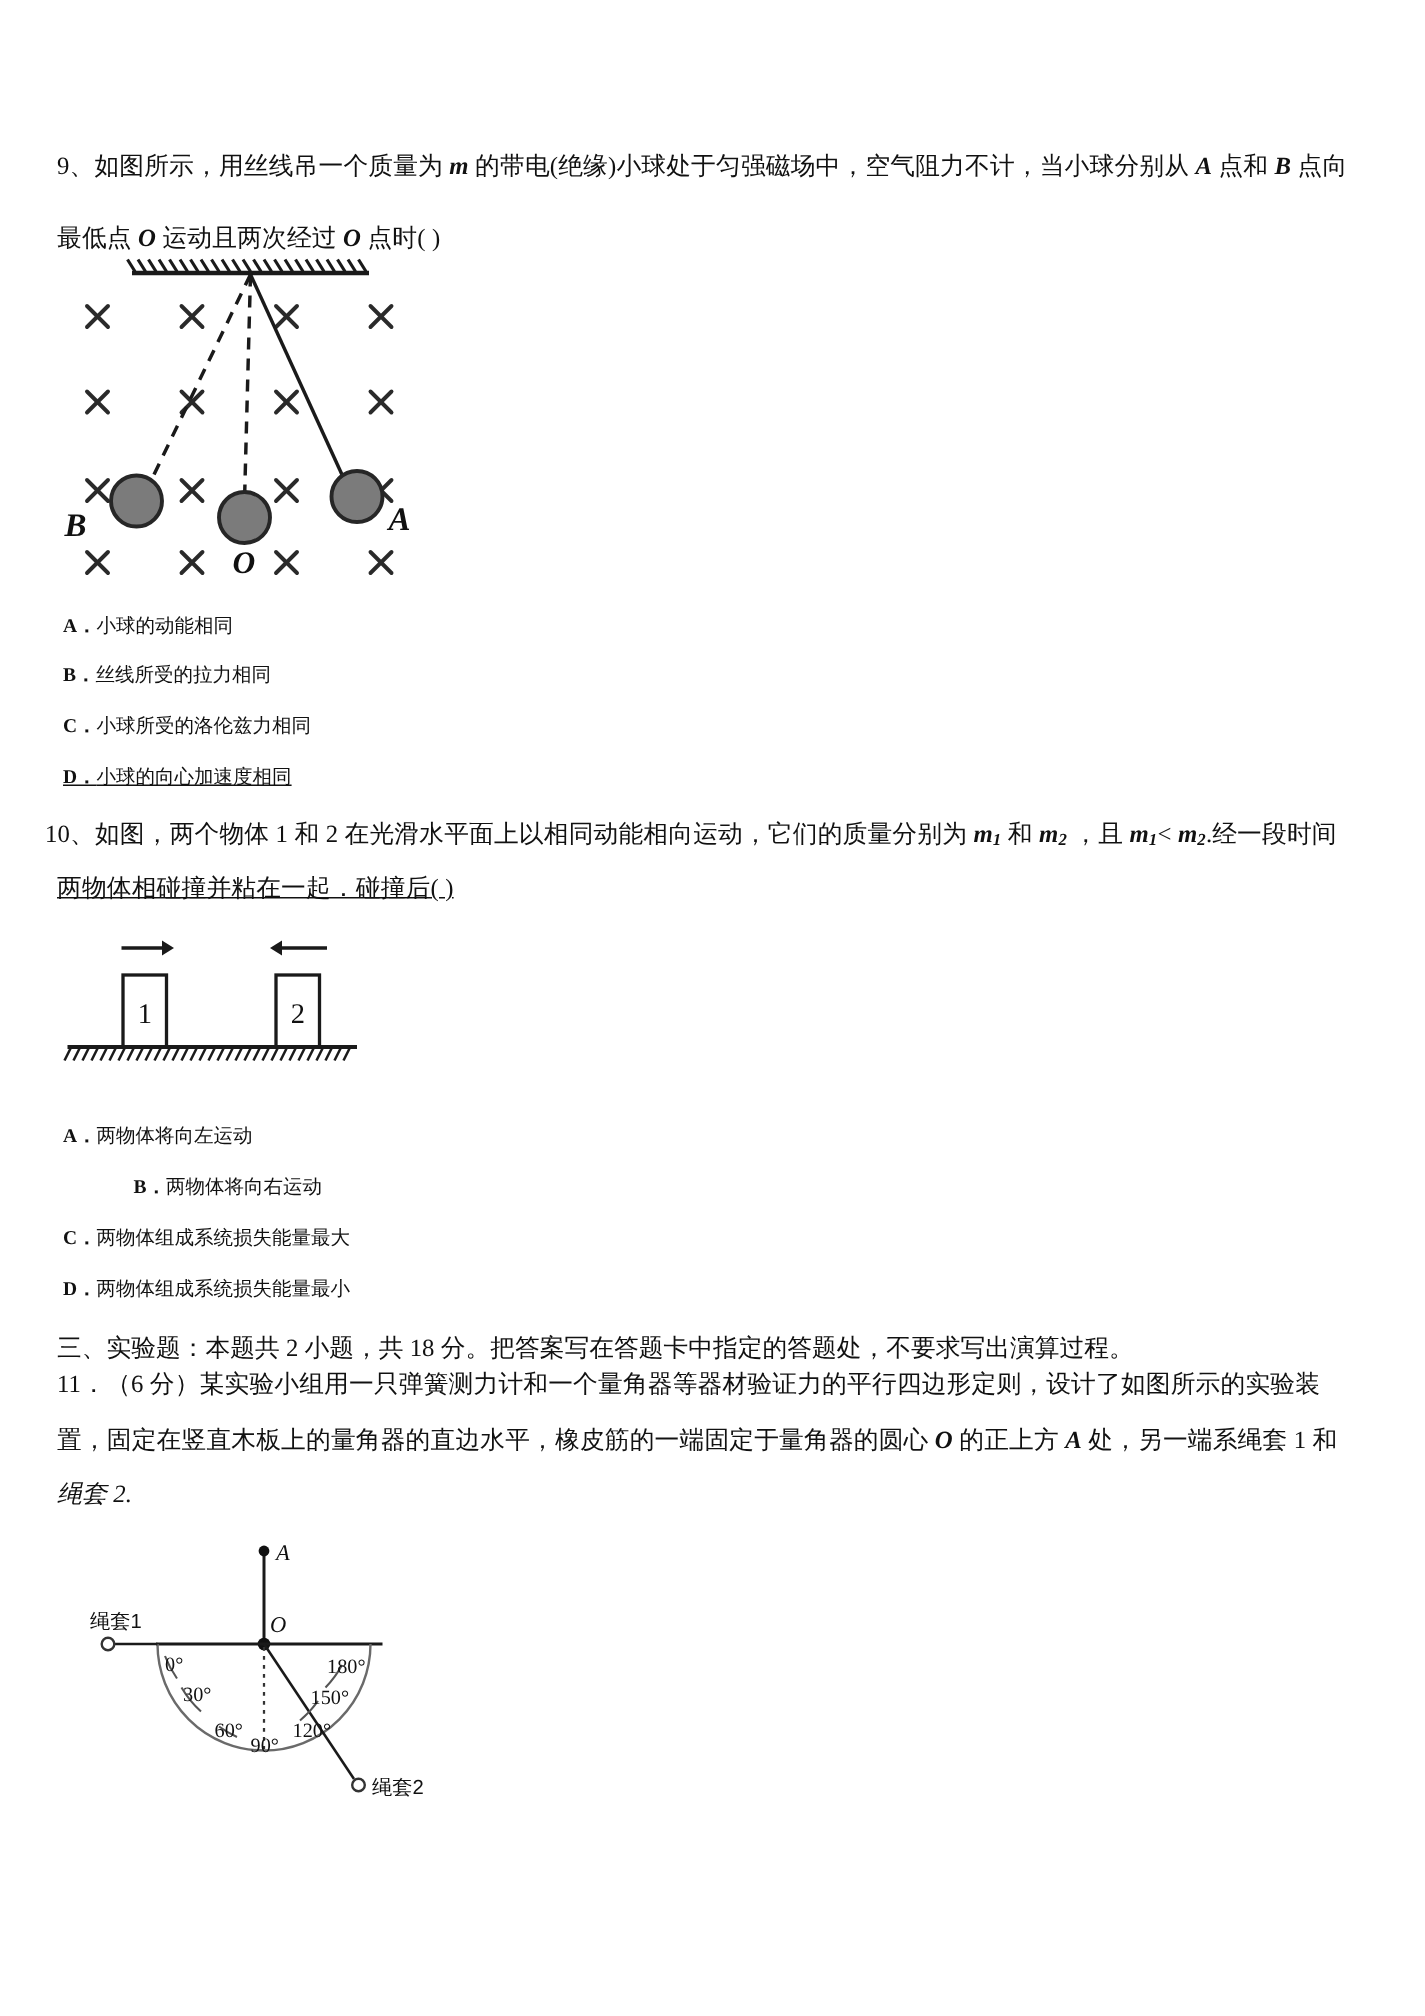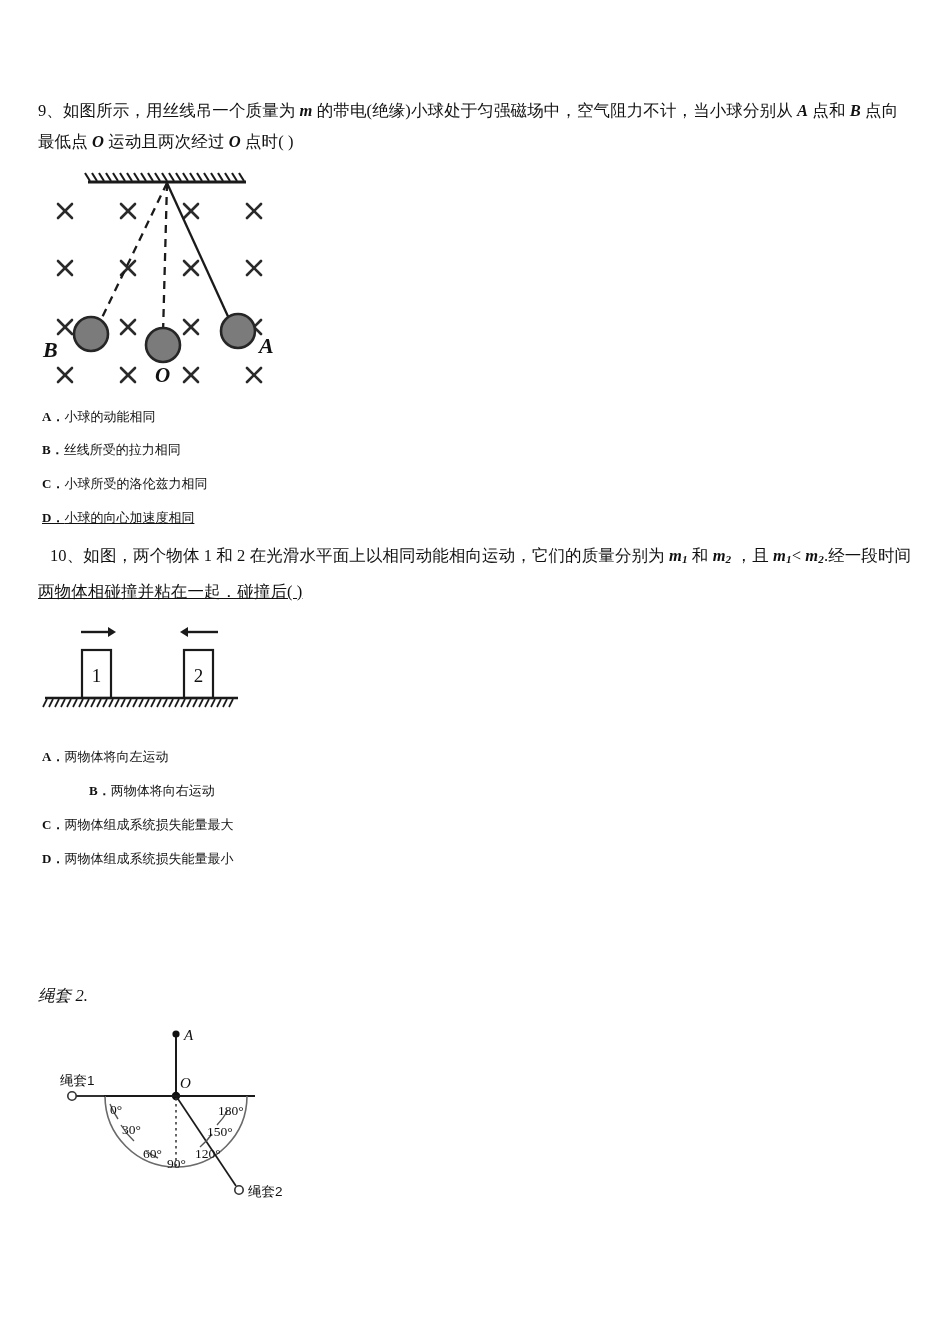--- a/index.html
+++ b/index.html
@@ -55,21 +55,21 @@
   }
 </style>
 </head>
 <body>
 
 <div class="page">
 
   <div class="qline" style="left:38px; top:103px;">
     <span id="q9l1"><span>9、如图所示，用丝线吊一个质量为 </span><span class="bi">m</span><span> 的带电(绝缘)小球处于匀强磁场中，空气阻力不计，当小球分别从 </span><span class="bi">A</span><span> 点和 </span><span class="bi">B</span><span> 点向</span></span>
   </div>
-  <div class="qline" style="left:38px; top:134px;">
+  <div class="qline" style="left:38px; top:151px;">
     <span id="q9l2"><span>最低点 </span><span class="bi">O</span><span> 运动且两次经过 </span><span class="bi">O</span><span> 点时(    )</span></span>
   </div>
 
   <div class="fig" style="left:35px; top:168px;">
     <svg width="290" height="230" viewBox="0 0 290 230">
 
       <g>
         <line x1="53" y1="14" x2="211" y2="14" stroke="#1a1a1a" stroke-width="3"></line>
         <g stroke="#1a1a1a" stroke-width="2.1">
           <line x1="55" y1="13" x2="50" y2="5"></line>
@@ -157,21 +157,21 @@
   <div class="opt" style="left:42px; top:443px;">
     <span class="lbl">B．</span><span>丝线所受的拉力相同</span>
   </div>
   <div class="opt" style="left:42px; top:477px;font-family:Liberation Serif, serif;">
     <span class="lbl">C．</span><span>小球所受的洛伦兹力相同</span>
   </div>
   <div class="opt" style="left:42px; top:511px;text-decoration:underline;">
     <span class="lbl">D．</span><span>小球的向心加速度相同</span>
   </div>
 
-  <div class="qline" style="left:50px; top:548px;">
+  <div class="qline" style="left:30px; top:548px;">
     <span id="q10l1"><span>10、如图，两个物体 1 和 2 在光滑水平面上以相同动能相向运动，它们的质量分别为 </span><span class="bi">m</span><sub class="bi">1</sub><span> 和 </span><span class="bi">m</span><sub class="bi">2</sub><span> ，且 </span><span class="bi">m</span><sub class="bi">1</sub><span>&lt; </span><span class="bi">m</span><sub class="bi">2</sub><span>.经一段时间</span></span>
   </div>
   <div class="qline" style="left:38px; top:584px;text-decoration:underline;">
     <span id="q10l2"><span>两物体相碰撞并粘在一起．碰撞后(        )</span></span>
   </div>
 
   <div class="fig" style="left:42px; top:618px;">
     <svg width="240" height="100" viewBox="0 0 240 100">
 
       <g>
@@ -233,21 +233,28 @@
   <div class="opt" style="left:42px; top:784px;margin-left:47px;">
     <span class="lbl">B．</span><span>两物体将向右运动</span>
   </div>
   <div class="opt" style="left:42px; top:818px;">
     <span class="lbl">C．</span><span>两物体组成系统损失能量最大</span>
   </div>
   <div class="opt" style="left:42px; top:852px;">
     <span class="lbl">D．</span><span>两物体组成系统损失能量最小</span>
   </div>
 
-
+  <div class="sec-head" style="left:38px; top:888px;">三、实验题：本题共 2 小题，共 18 分。把答案写在答题卡中指定的答题处，不要求写出演算过程。</div>
+
+  <div class="qline" style="left:38px; top:915px;">
+    <span id="q11l1"><span>11．（6 分）某实验小组用一只弹簧测力计和一个量角器等器材验证力的平行四边形定则，设计了如图所示的实验装</span></span>
+  </div>
+  <div class="qline" style="left:38px; top:952px;">
+    <span id="q11l2"><span>置，固定在竖直木板上的量角器的直边水平，橡皮筋的一端固定于量角器的圆心 </span><span class="bi">O</span><span> 的正上方 </span><span class="bi">A</span><span> 处，另一端系绳套 1 和</span></span>
+  </div>
   <div class="qline" style="left:38px; top:988px;font-style:italic;">
     <span id="q11l3"><span>绳套 2.</span></span>
   </div>
 
   <div class="fig" style="left:42px; top:1018px;">
     <svg width="290" height="200" viewBox="0 0 290 200">
 
       <line x1="134" y1="16" x2="134" y2="78" stroke="#1a1a1a" stroke-width="2"></line>
       <circle cx="134" cy="16" r="3.6" fill="#111"></circle>
       <text x="142" y="22" font-family="Liberation Serif, serif" font-size="15" font-style="italic" fill="#111">A</text>

